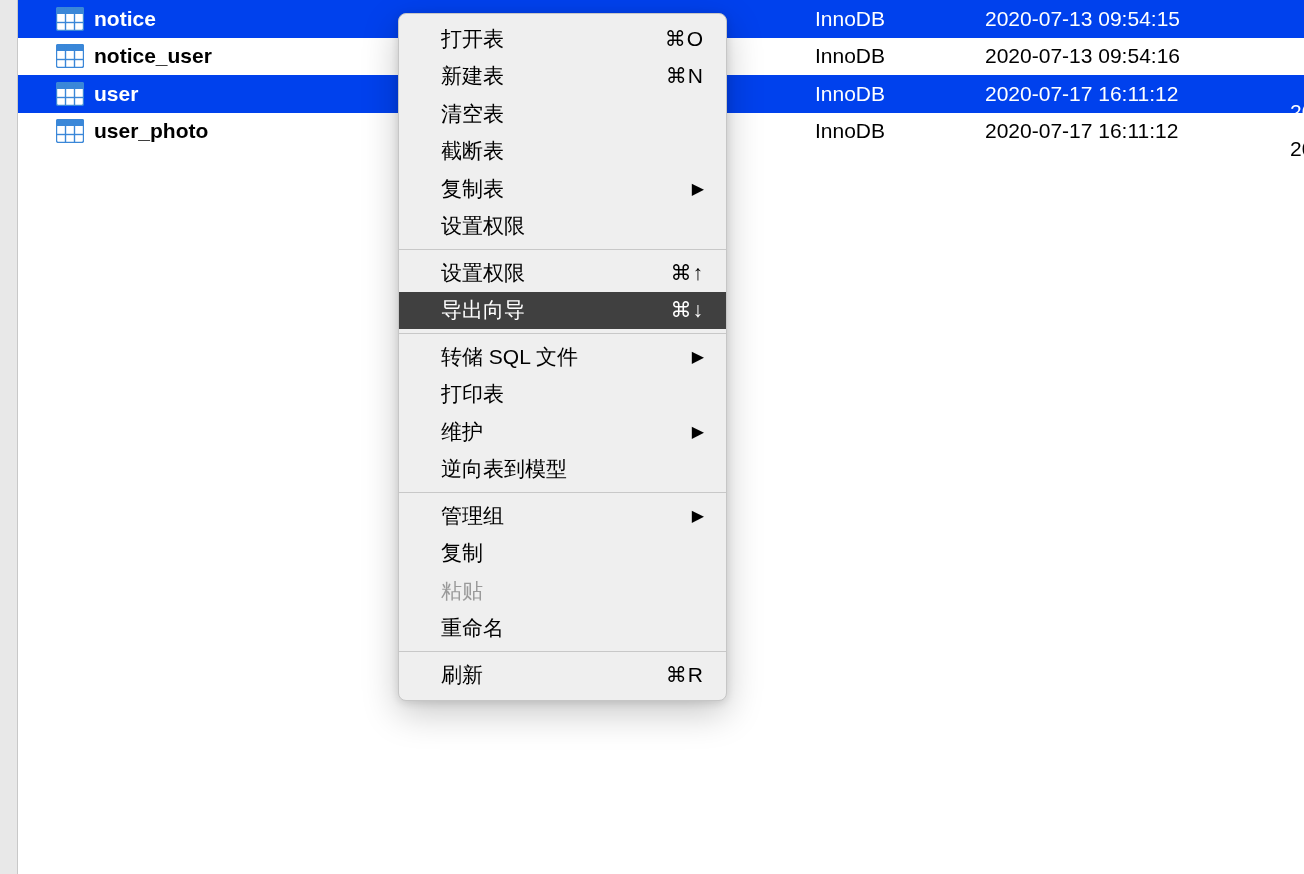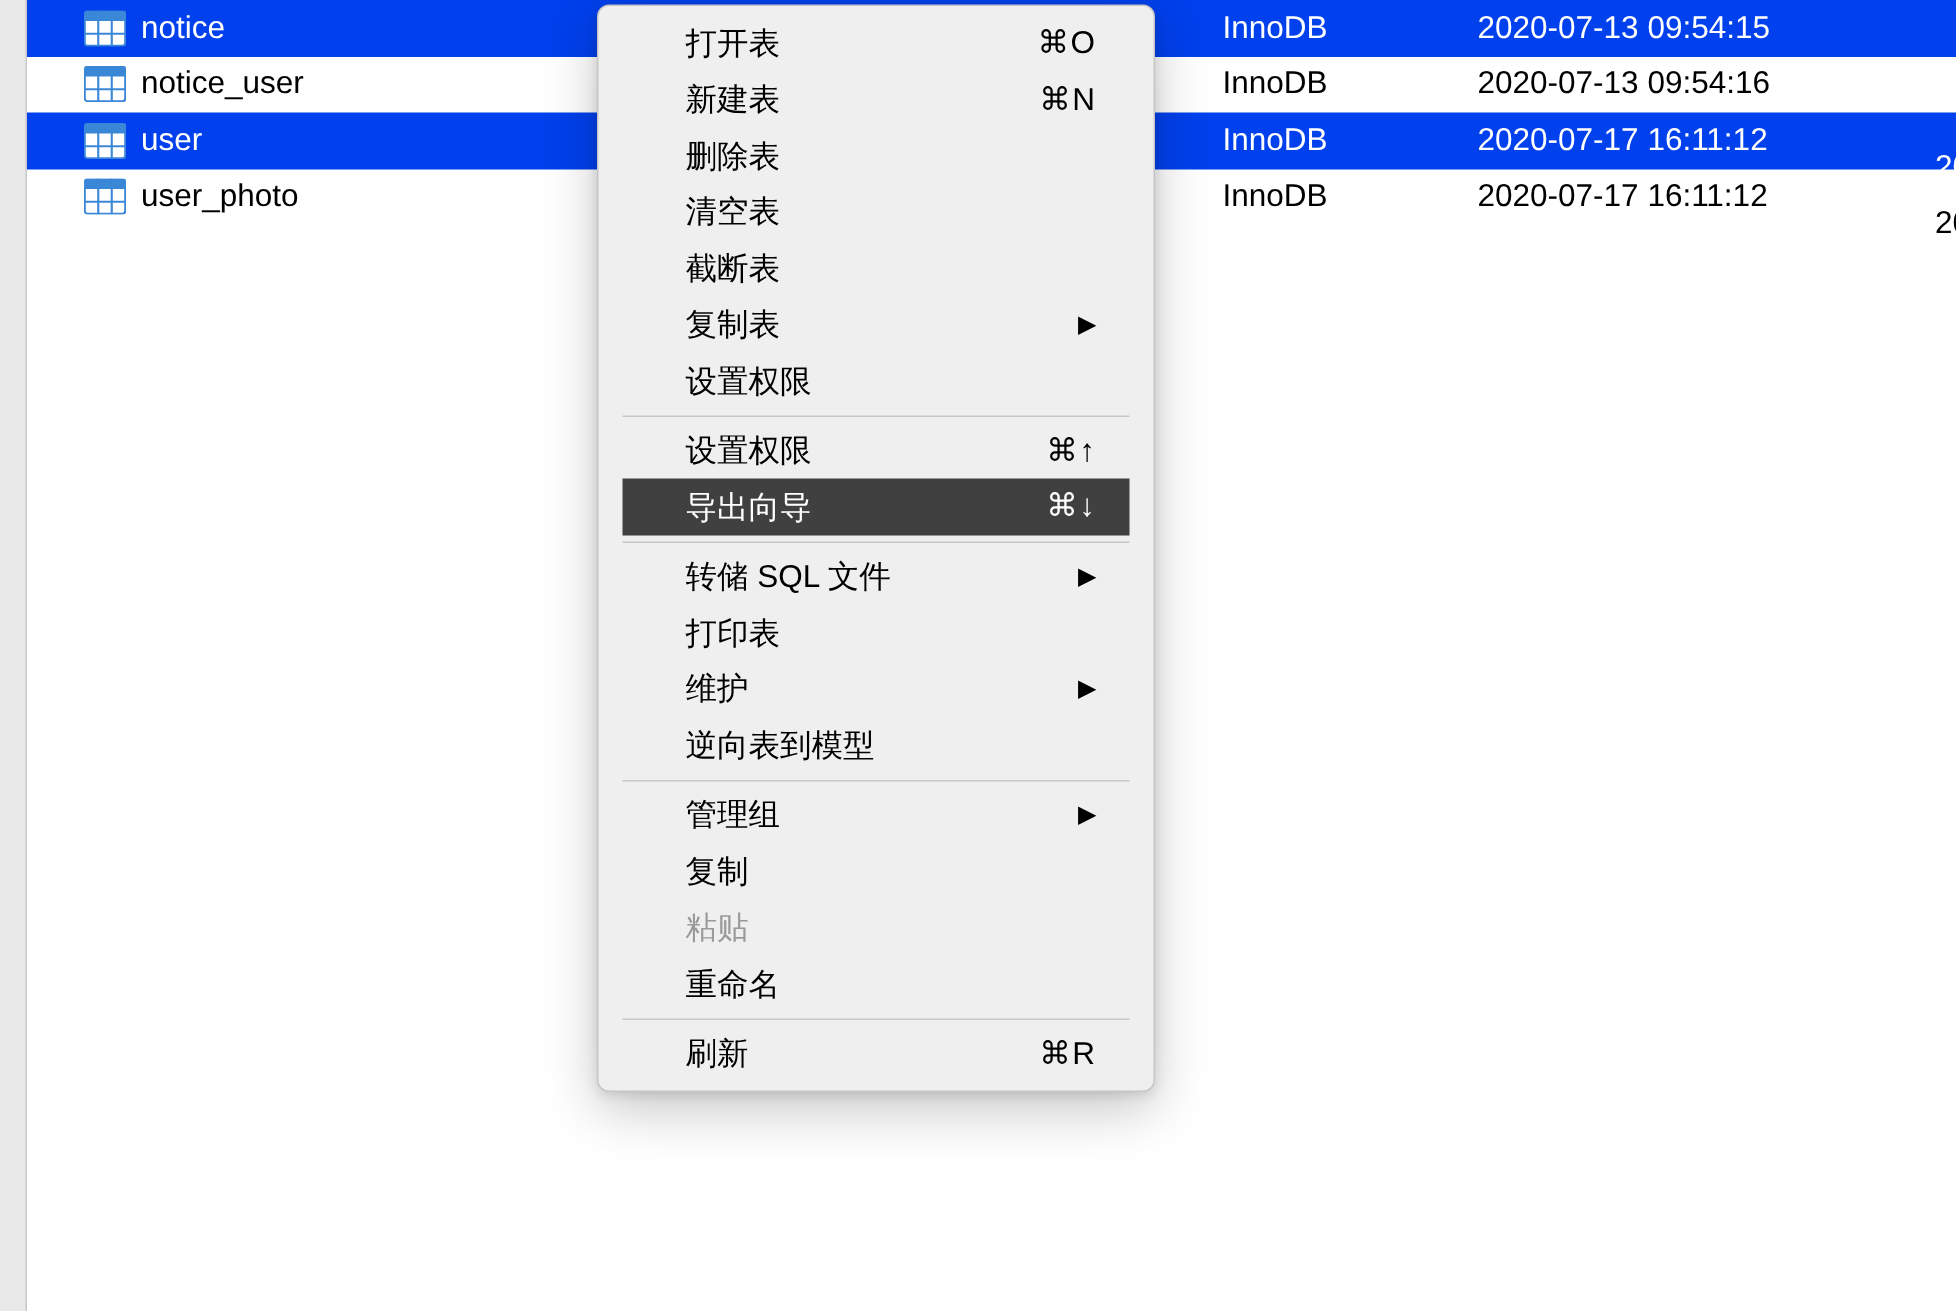--- a/index.html
+++ b/index.html
@@ -32,20 +32,21 @@
 .table-row.selected {
   background: #0041ed;
   color: #fff;
 }
 .name-cell {
   display: flex;
   align-items: center;
   padding-left: 38px;
   width: 750px;
   flex-shrink: 0;
+  font-weight: bold;
 }
 .engine-cell {
   width: 170px;
   flex-shrink: 0;
   margin-left: 47px;
 }
 .date-cell {
   width: 305px;
   flex-shrink: 0;
 }
@@ -56,27 +57,27 @@
 .table-icon {
   width: 28px;
   height: 24px;
   margin-right: 10px;
   flex-shrink: 0;
 }
 .table-icon svg { display: block; }
 .context-menu {
   position: absolute;
   left: 398px;
-  top: 3px;
-  width: 372px;
+  top: 13px;
+  width: 329px;
   background: #efefef;
   border: 1px solid #c6c6c6;
   border-radius: 8px;
   box-shadow: 0 12px 36px rgba(0,0,0,0.22), 0 2px 8px rgba(0,0,0,0.12);
-  padding: 6px 16px;
+  padding: 6px 0;
 }
 .menu-item {
   display: flex;
   align-items: center;
   justify-content: space-between;
   height: 37.5px;
   padding: 0 22px 0 42px;
   font-size: 21px;
   color: #000;
 }
@@ -181,23 +182,20 @@
 <div class="context-menu" id="ctx">
     <div class="menu-item">
       <span>打开表</span>
       <span class="shortcut">⌘O</span>
     </div>
     <div class="menu-item">
       <span>新建表</span>
       <span class="shortcut">⌘N</span>
     </div>
     <div class="menu-item">
-      <span>删除表</span>
-    </div>
-    <div class="menu-item">
       <span>清空表</span>
     </div>
     <div class="menu-item">
       <span>截断表</span>
     </div>
     <div class="menu-item">
       <span>复制表</span>
       <span class="submenu-arrow">▶</span>
     </div>
     <div class="menu-item">

